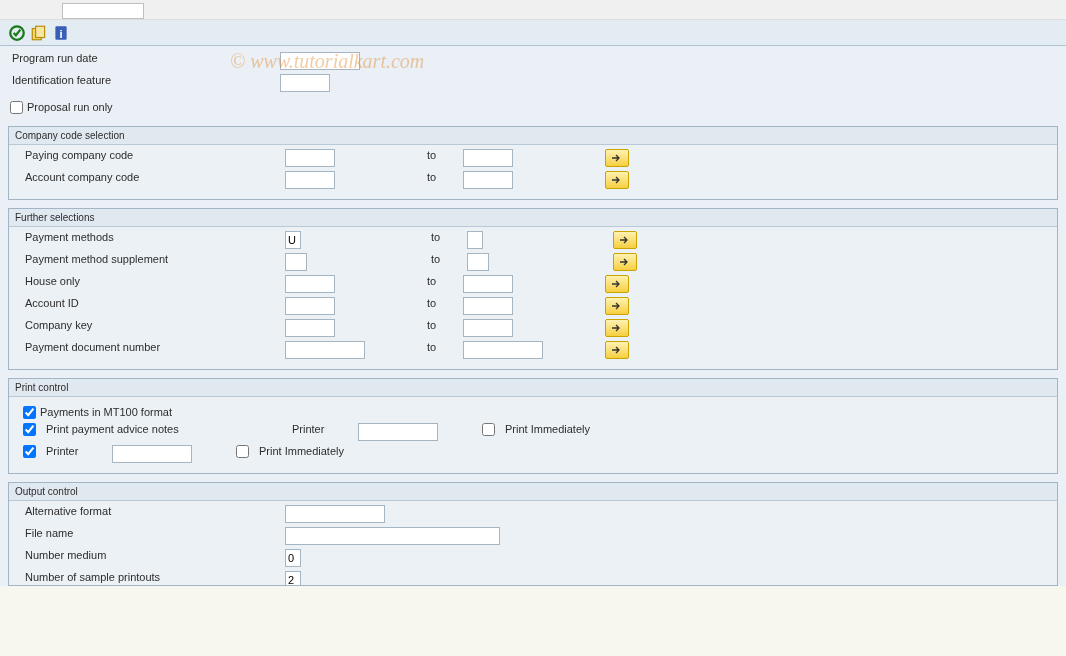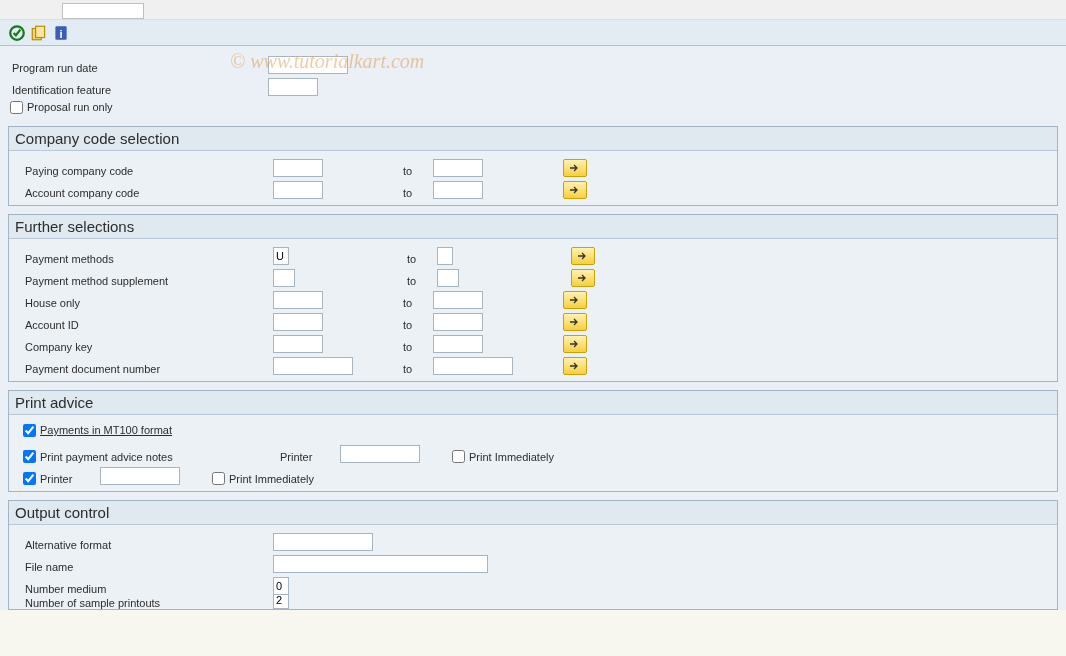--- a/index.html
+++ b/index.html
@@ -67,22 +67,23 @@
     align-items: center;
     justify-content: center;
     cursor: pointer;
   }
   .content {
     padding: 6px 8px 0 8px;
     background: #eaf0f5;
   }
   .row {
     display: flex;
-    align-items: flex-end;
+    align-items: flex-start;
     height: 22px;
+    gap: 6px;
   }
   .label {
     width: 160px;
     padding-left: 4px;
   }
   .label-indent {
     width: 160px;
     padding-left: 12px;
   }
   input[type="text"].inp {
@@ -103,21 +104,21 @@
   }
   .group {
     margin-top: 8px;
     border: 1px solid #a2b5c6;
     background: #ecf1f6;
   }
   .group-title {
     background: #e1e9f0;
     border-bottom: 1px solid #b8c8d6;
     padding: 3px 6px;
-    font-size: 15px;
+    font-size: 10px;
   }
   .group-body {
     padding: 4px 4px 6px 4px;
   }
   .to-label {
     width: 30px;
     text-align: left;
   }
   .btn-arrow {
     width: 24px;
@@ -300,23 +301,23 @@
           <span class="btn-arrow">
               <svg viewBox="0 0 12 10">
                 <path d="M1 5 L7 5 M5 2 L8 5 L5 8" stroke="#333" stroke-width="1.3" fill="none"></path>
               </svg>
             </span>
         </div>
       </div>
     </div>
 
     <div class="group">
-      <div class="group-title">Print advice</div>
+      <div class="group-title">Print control</div>
       <div class="group-body">
-        <div class="chk-row" style="padding-left:8px;text-decoration:underline;">
+        <div class="chk-row" style="padding-left:8px;">
           <input type="checkbox" class="cb" checked="" style="">
           <span>Payments in MT100 format</span>
         </div>
         <div class="row" style="padding-left:8px;">
           <input type="checkbox" class="cb" checked="" style="">
           <span style="width:240px">Print payment advice notes</span>
           <span class="printer-label">Printer</span>
           <input type="text" class="inp w80" value="" style="">
           <span style="width:30px"></span>
           <input type="checkbox" class="cb" style="">

